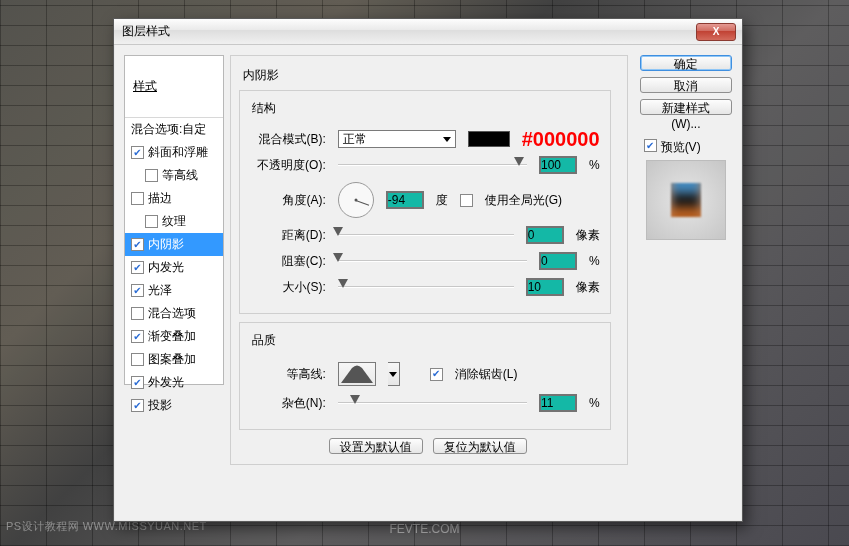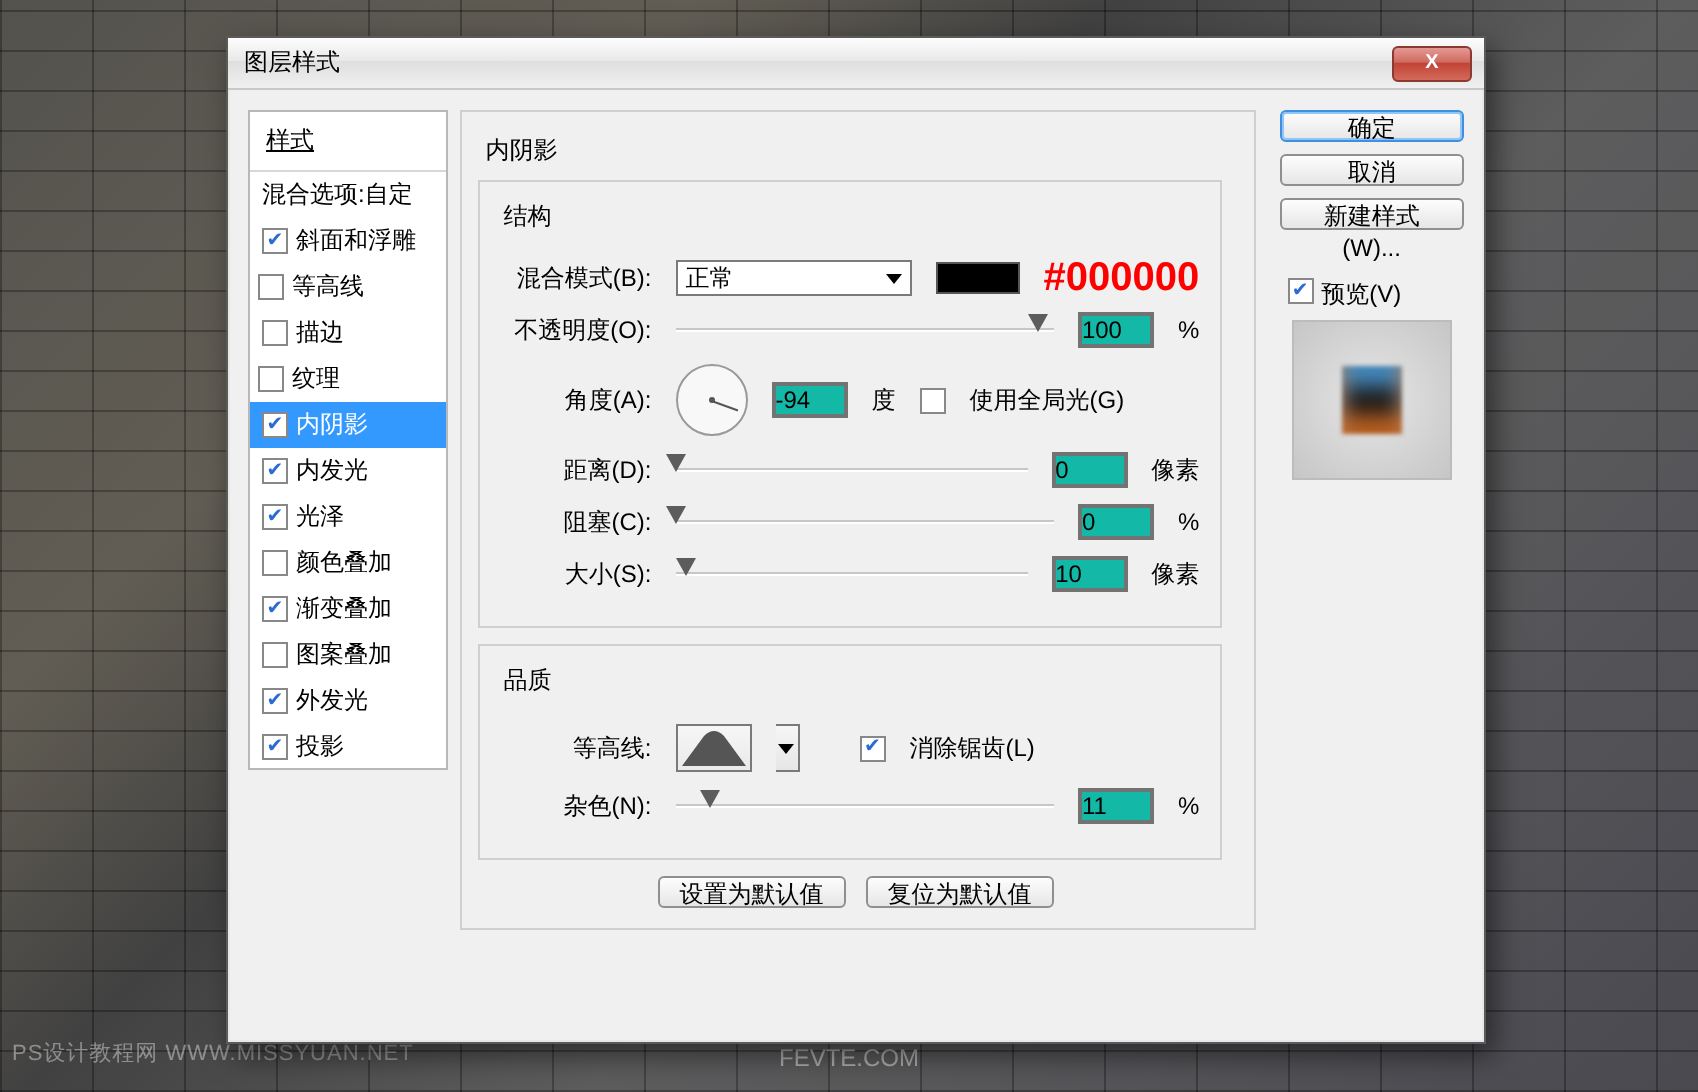--- a/index.html
+++ b/index.html
@@ -53,27 +53,27 @@
   .body {
     display: flex; padding: 10px 4px 10px 10px; gap: 6px; height: calc(100% - 26px);
   }
   .col-left { width: 108px; }
   .col-center { flex: 1; }
   .col-right { width: 106px; padding-right: 6px; }
   .listbox {
     border: 1px solid #b8b8b8; background: #fff; height: 330px;
   }
   .listbox .hdr {
-    padding: 6px 8px; border-bottom: 1px solid #d8d8d8; text-decoration: underline;
+    padding: 22px 8px; border-bottom: 1px solid #d8d8d8; text-decoration: underline;
   }
   .listbox .row {
     display: flex; align-items: center; gap: 4px; padding: 3px 6px;
     cursor: pointer;
   }
-  .listbox .row.sub { padding-left: 4px; }
+  .listbox .row.sub { padding-left: 20px; }
   .listbox .row.selected { background: #3399ff; color: #fff; }
   .chk {
     width: 13px; height: 13px; border: 1px solid #888; background: #fff;
     display: inline-flex; align-items: center; justify-content: center;
     font-size: 10px; color: #2b6cd4; line-height: 1;
   }
   .chk.on::before { content: "✔"; }
   .fieldset {
     border: 1px solid #cfcfcf; margin: 0 6px 8px 0; padding: 10px 10px 10px 8px;
   }
@@ -192,21 +192,21 @@
             <div class="row">
               <span class="chk on"></span>
               <span>内发光</span>
             </div>
             <div class="row">
               <span class="chk on"></span>
               <span>光泽</span>
             </div>
             <div class="row">
               <span class="chk"></span>
-              <span>颜色叠加</span>
+              <span>混合选项</span>
             </div>
             <div class="row">
               <span class="chk on"></span>
               <span>渐变叠加</span>
             </div>
             <div class="row">
               <span class="chk"></span>
               <span>图案叠加</span>
             </div>
             <div class="row">

